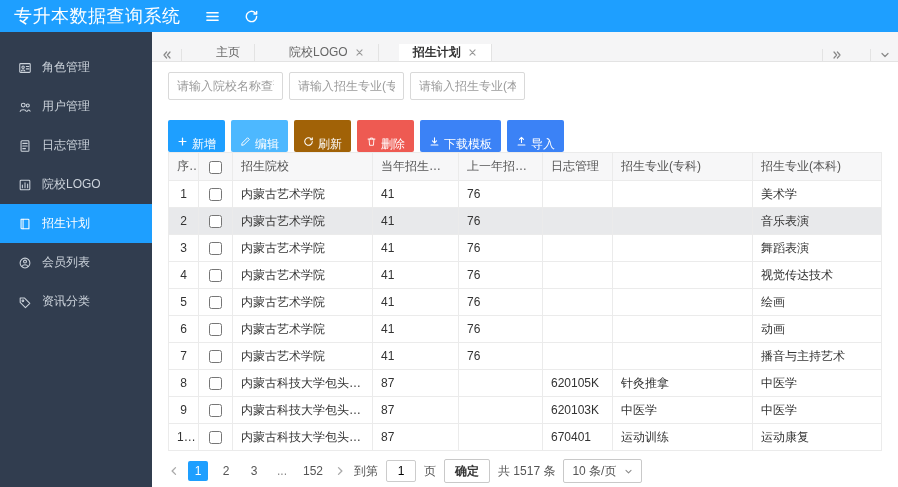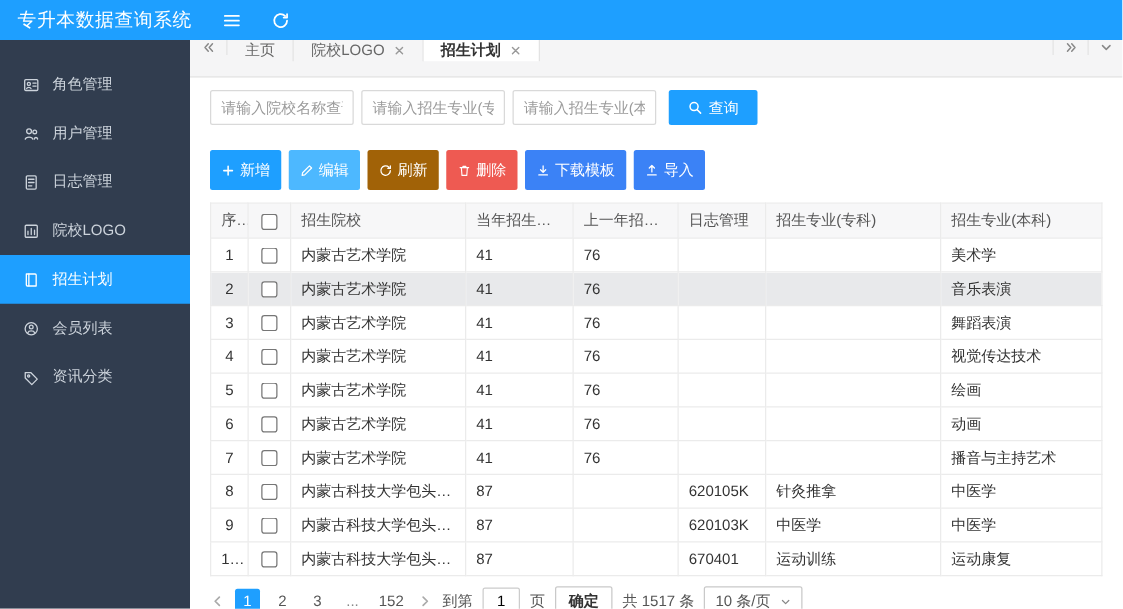--- a/index.html
+++ b/index.html
@@ -2,67 +2,67 @@
 <html><head>
 <meta charset="utf-8">
 <style>
   * { box-sizing: border-box; margin: 0; padding: 0; }
   html,body { width:898px; height:487px; overflow:hidden; }
   body { font-family:"Liberation Sans","DejaVu Sans",sans-serif; font-size:12px; color:#333; background:#fff; }
   .screen { width:898px; height:487px; display:flex; flex-direction:column; overflow:hidden; }
 
   
   .topbar { height:32px; flex:0 0 32px; background:#1e9fff; color:#fff; display:flex; align-items:center; padding:0 14px; gap:24px; }
-  .topbar .title { font-size:15px; letter-spacing:.5px; }
+  .topbar .title { font-size:18px; letter-spacing:.5px; }
   .tb-icon { display:inline-flex; width:15px; height:15px; cursor:pointer; color:#fff; }
   .tb-icon svg { width:100%; height:100%; }
   .topbar-right { margin-left:auto; display:flex; align-items:center; gap:22px; font-size:12px; }
   .topbar-right a { color:#fff; text-decoration:none; cursor:pointer; }
 
   .body-row { flex:1; display:flex; min-height:0; }
 
   
   .sidebar { width:152px; flex:0 0 152px; background:#313d4f; padding-top:16px; }
   .side-item { height:39px; display:flex; align-items:center; gap:10px; padding-left:18px; color:#ccd3db; cursor:pointer; }
   .side-item svg { width:14px; height:14px; flex:0 0 14px; }
   .side-item.active { background:#1e9fff; color:#fff; }
 
   
   .main { flex:1; display:flex; flex-direction:column; min-width:0; background:#fff; }
-  .tabbar { height:30px; flex:0 0 30px; background:#f5f5f6; border-bottom:1px solid #e3e3e3; display:flex; align-items:flex-start; color:#666; }
+  .tabbar { height:30px; flex:0 0 30px; background:#f5f5f6; border-bottom:1px solid #e3e3e3; display:flex; align-items:flex-end; color:#666;gap:20px; }
   .tab-scroll { width:30px; display:flex; align-items:center; justify-content:center; border-right:1px solid #e3e3e3; cursor:pointer; color:#888; }
   .tab-scroll svg, .tab-ctrl svg { width:12px; height:12px; }
   .tab { display:flex; align-items:center; gap:7px; padding:0 14px; border-right:1px solid #e3e3e3; cursor:pointer; }
   .tab.active { background:#fff; color:#333; font-weight:bold; }
   .tab .close { width:9px; height:9px; color:#999; display:inline-flex; cursor:pointer; }
   .tab .close svg { width:100%; height:100%; }
   .tabbar-spacer { flex:1; }
   .tab-ctrl { width:28px; display:flex; align-items:center; justify-content:center; border-left:1px solid #e3e3e3; cursor:pointer; color:#888; }
 
   .content { flex:1; padding:10px 16px 0; display:flex; flex-direction:column; min-height:0; }
 
   
   .search-row { display:flex; gap:6px; align-items:center; }
   .search-input { width:115px; height:28px; border:1px solid #d9d9d9; border-radius:2px; padding:0 8px; font-size:12px; color:#333; outline:none; }
   .search-input::placeholder { color:#9b9b9b; }
   .btn-query { height:28px; padding:0 15px; margin-left:4px; border:none; border-radius:2px; background:#1e9fff; color:#fff; font-size:12px; display:inline-flex; align-items:center; gap:5px; cursor:pointer; }
   .btn-query svg { width:12px; height:12px; }
 
   
   .toolbar { margin-top:20px; display:flex; gap:6px; }
-  .tbtn { height:25px; padding:16px 9px; border:none; border-radius:2px; color:#fff; font-size:12px; display:inline-flex; align-items:center; gap:4px; cursor:pointer; }
+  .tbtn { height:25px; padding:16px 9px; border:none; border-radius:2px; color:#fff; font-size:12px; display:inline-flex; align-items:flex-start; gap:4px; cursor:pointer; }
   .tbtn svg { width:11px; height:11px; }
   .tbtn.add { background:#1e9fff; }
   .tbtn.edit { background:#4db8ff; }
   .tbtn.refresh { background:#a16207;font-family:Liberation Serif, serif; }
   .tbtn.delete { background:#ee5a52; }
   .tbtn.green { background:#3b82f6; }
 
   
-  table { margin-top:10px; width:100%; border-collapse:collapse; table-layout:fixed;border-radius:14px; }
+  table { width:100%; border-collapse:collapse; table-layout:fixed;border-radius:14px; }
   th,td { border:1px solid #ebebeb; padding:0 8px; height:27px; font-weight:normal; text-align:left; overflow:hidden; white-space:nowrap; text-overflow:ellipsis; }
   th { background:#f7f7f8; color:#555; height:28px; }
   tr.selected td { background:#e8e9eb; }
   .col-center { text-align:center; }
   input[type=checkbox] { width:13px; height:13px; cursor:pointer; vertical-align:middle; }
 
   
   .pager { display:flex; align-items:center; gap:8px; padding:8px 0; color:#555; }
   .pg-arrow { color:#aaa; display:inline-flex; width:12px; height:12px; cursor:pointer; }
   .pg-arrow svg { width:100%; height:100%; }
@@ -190,27 +190,20 @@
             </svg>
         </span>
       </div>
 
       <div class="content">
 
         <div class="search-row">
           <input class="search-input" type="text" placeholder="请输入院校名称查询" style="">
           <input class="search-input" type="text" placeholder="请输入招生专业(专科)查询" style="">
           <input class="search-input" type="text" placeholder="请输入招生专业(本科)查询" style="">
-          <button class="btn-query">
-            <svg viewBox="0 0 16 16" fill="none" stroke="currentColor" stroke-width="1.6" stroke-linecap="round">
-                <circle cx="7" cy="7" r="4.3"></circle>
-                <path d="M10.4 10.4L14 14"></path>
-              </svg>
-            <span>查询</span>
-          </button>
         </div>
 
         <div class="toolbar">
           <button class="tbtn add">
             <svg viewBox="0 0 16 16" fill="none" stroke="currentColor" stroke-width="1.8" stroke-linecap="round">
                 <path d="M8 3v10M3 8h10"></path>
               </svg>
             <span>新增</span>
           </button>
           <button class="tbtn edit">

